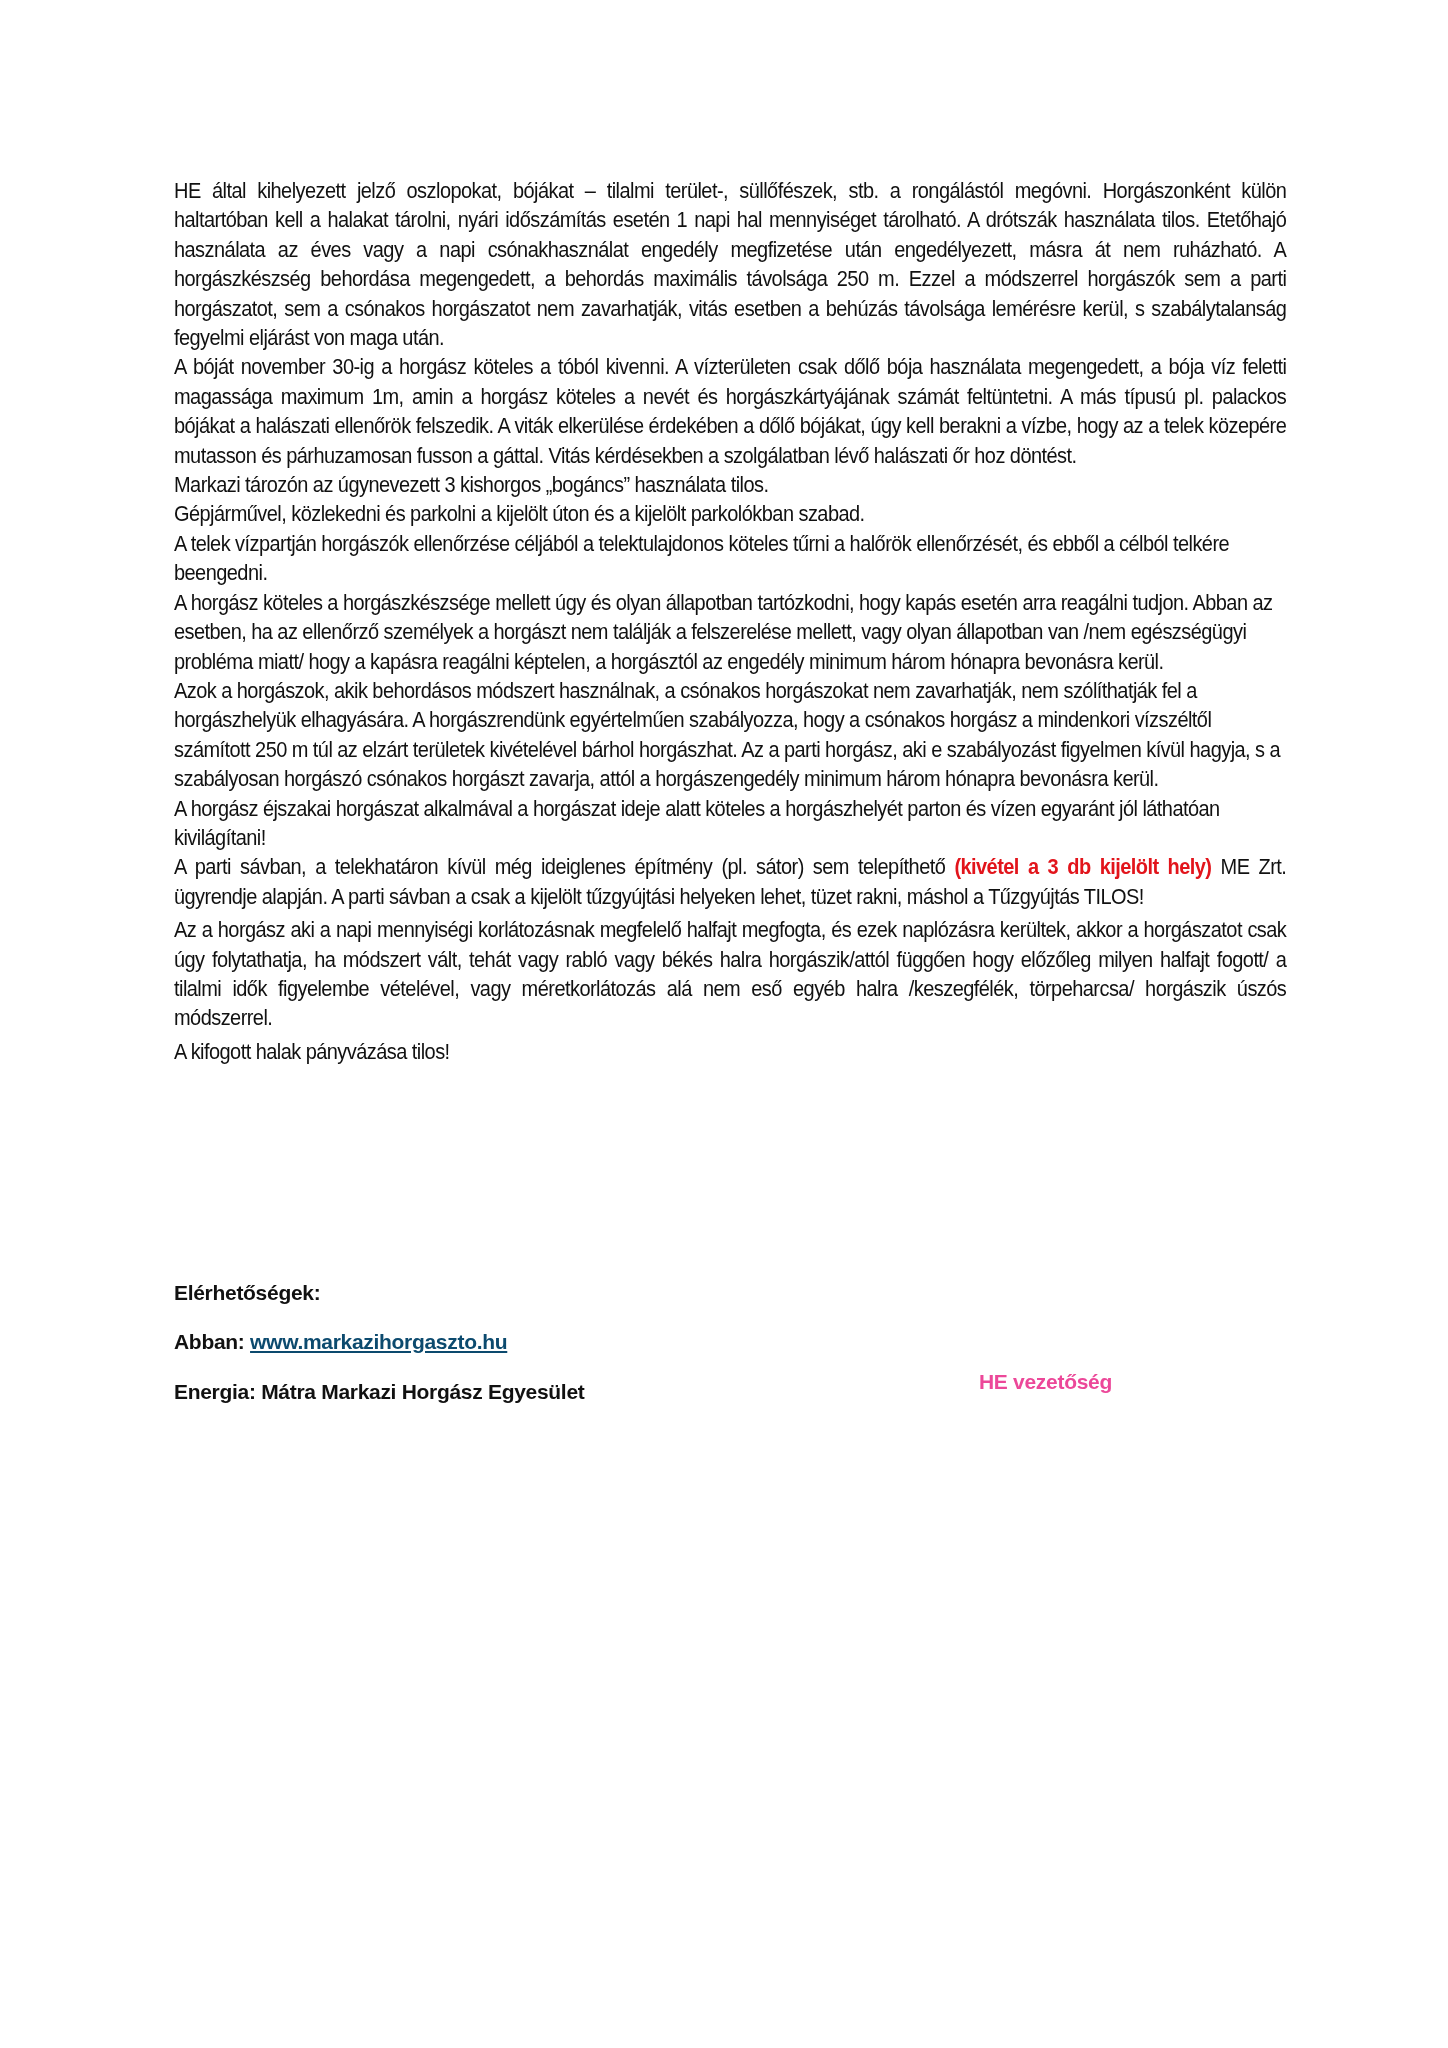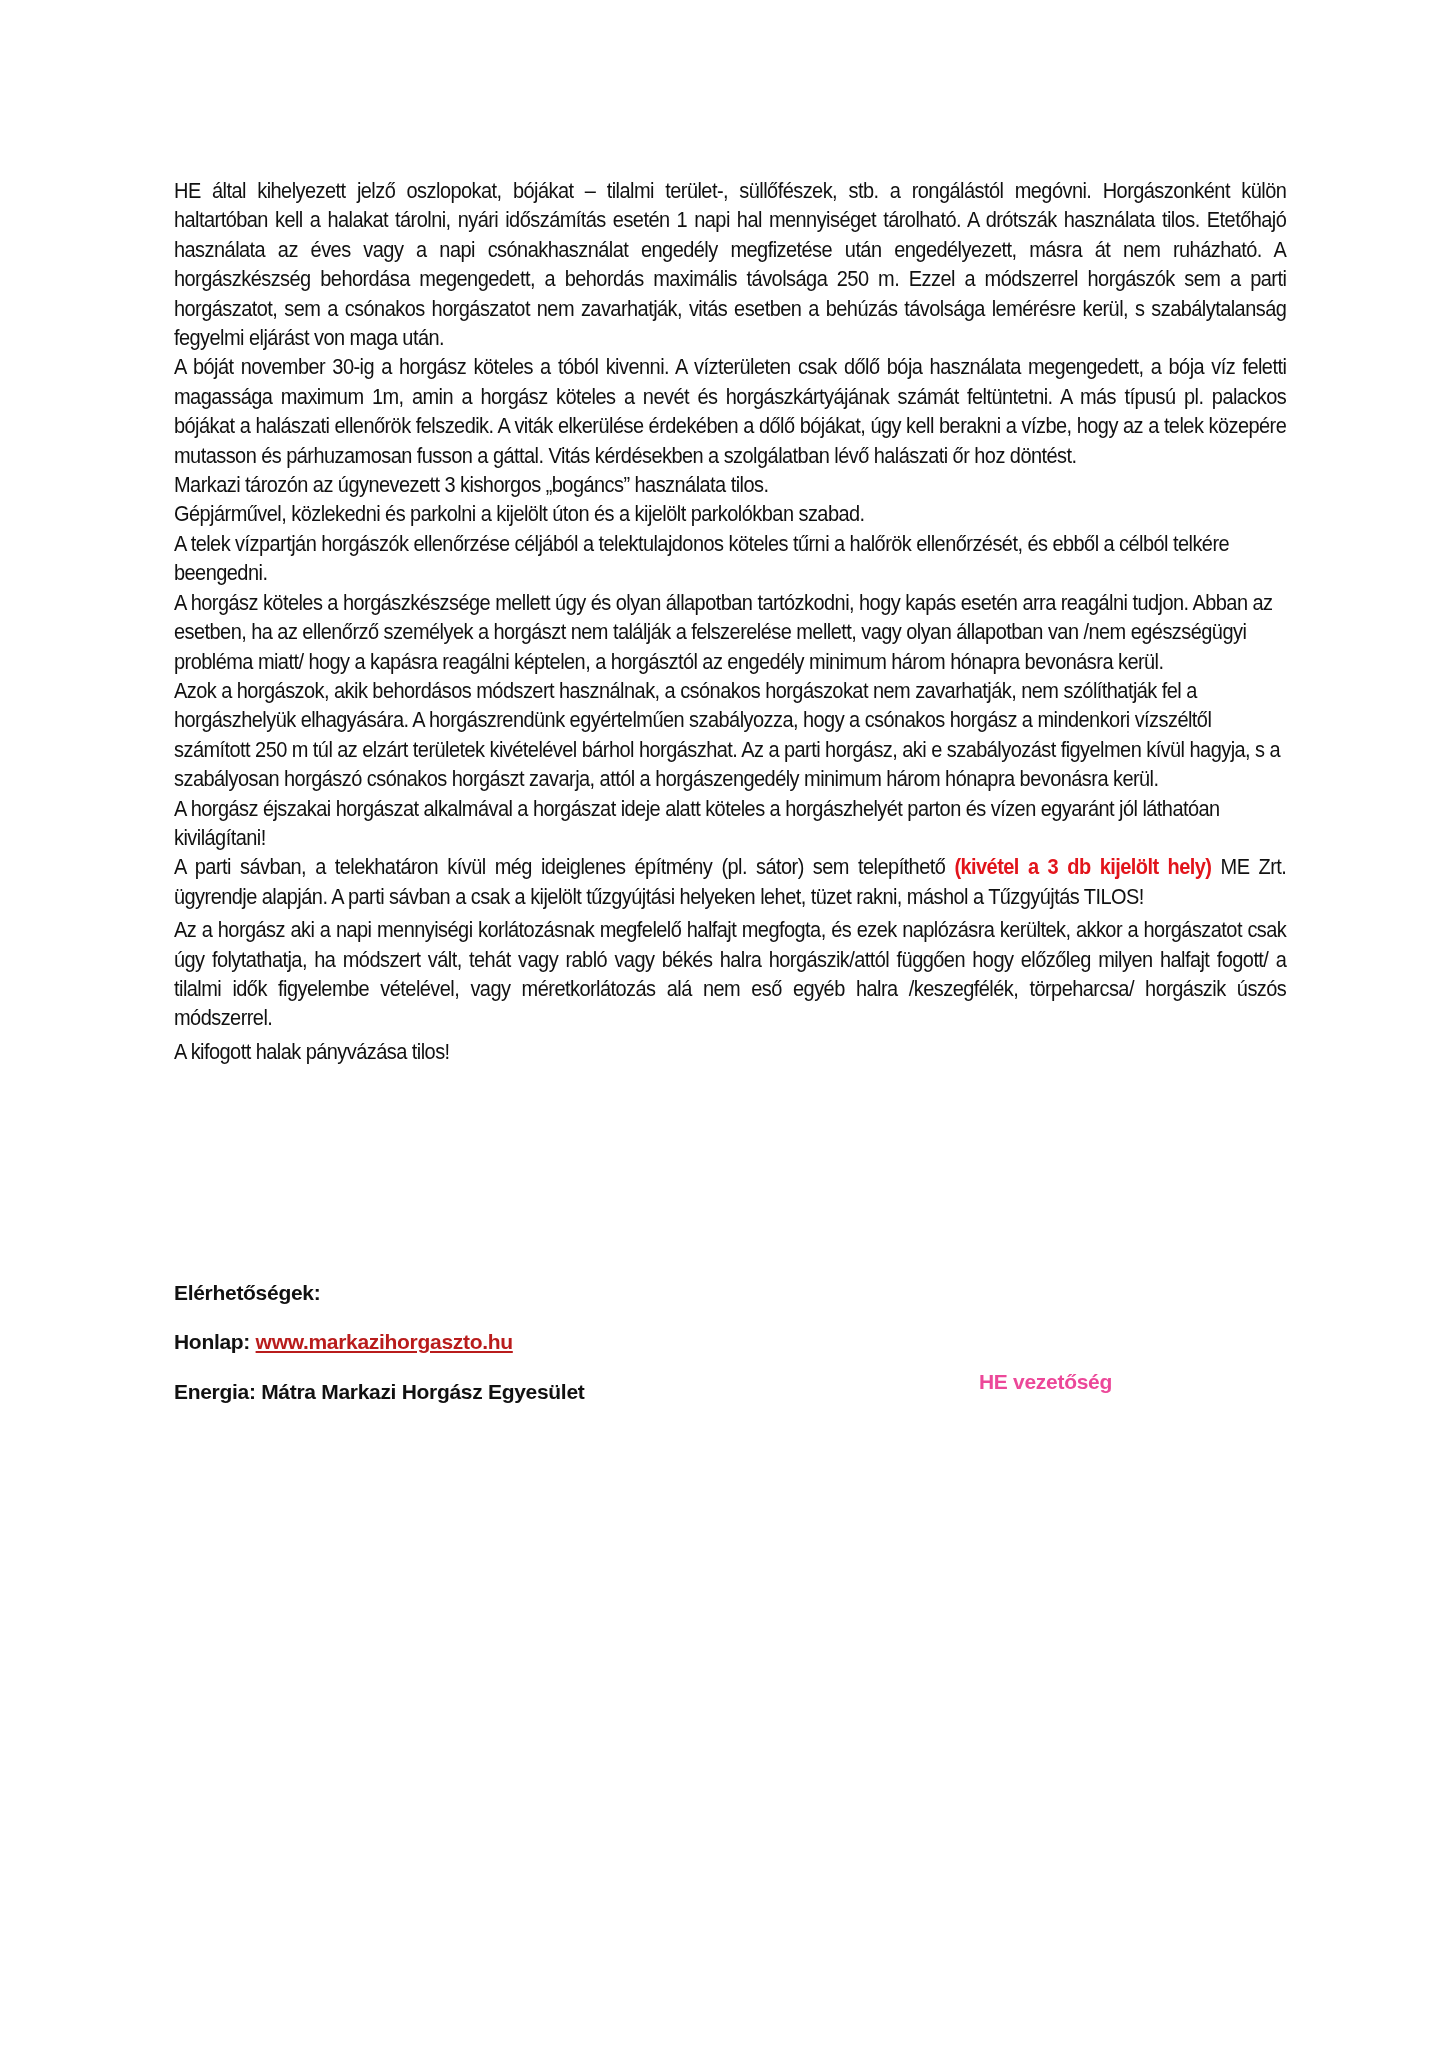--- a/index.html
+++ b/index.html
@@ -16,21 +16,21 @@
   .body-text p { margin: 0; text-align: justify; }
   .body-text p.left { text-align: left; }
   .body-text p.gap { margin-top: 4px; }
   .red { color: #e2141b; font-weight: bold; }
   .contacts {
     position: absolute; left: 174px; top: 1280px;
     font-family: "Liberation Sans", sans-serif; font-weight: bold;
     font-size: 21px; color: #111; letter-spacing: -0.3px;
   }
   .contacts .row { position: absolute; left: 0; white-space: nowrap; }
-  .contacts a { color: #b91c1c; text-decoration: underline; }
+  .contacts a { color: #0c4a6e; text-decoration: underline; }
   .signature {
     position: absolute; left: 979px; top: 1369px;
     font-family: "Liberation Sans", sans-serif; font-weight: bold;
     font-size: 21px; color: #ec4899; letter-spacing: -0.3px; white-space: nowrap;
   }
 </style>
 </head>
 <body>
 
 <div class="page">
@@ -44,21 +44,21 @@
     <p class="left">Azok a horgászok, akik behordásos módszert használnak, a csónakos horgászokat nem zavarhatják, nem szólíthatják fel a horgászhelyük elhagyására. A horgászrendünk egyértelműen szabályozza, hogy a csónakos horgász a mindenkori vízszéltől számított 250 m túl az elzárt területek kivételével bárhol horgászhat. Az a parti horgász, aki e szabályozást figyelmen kívül hagyja, s a szabályosan horgászó csónakos horgászt zavarja, attól a horgászengedély minimum három hónapra bevonásra kerül.</p>
     <p class="left">A horgász éjszakai horgászat alkalmával a horgászat ideje alatt köteles a horgászhelyét parton és vízen egyaránt jól láthatóan kivilágítani!</p>
     <p><span>A parti sávban, a telekhatáron kívül még ideiglenes építmény (pl. sátor) sem telepíthető </span><span class="red">(kivétel a 3 db kijelölt hely)</span><span> ME Zrt. ügyrendje alapján. A parti sávban a csak a kijelölt tűzgyújtási helyeken lehet, tüzet rakni, máshol a Tűzgyújtás TILOS!</span></p>
     <p class="gap">Az a horgász aki a napi mennyiségi korlátozásnak megfelelő halfajt megfogta, és ezek naplózásra kerültek, akkor a horgászatot csak úgy folytathatja, ha módszert vált, tehát vagy rabló vagy békés halra horgászik/attól függően hogy előzőleg milyen halfajt fogott/ a tilalmi idők figyelembe vételével, vagy méretkorlátozás alá nem eső egyéb halra /keszegfélék, törpeharcsa/ horgászik úszós módszerrel.</p>
     <p class="left gap">A kifogott halak pányvázása tilos!</p>
   </div>
 
   <div class="contacts">
     <div class="row" style="top:0px;">Elérhetőségek:</div>
     <div class="row" style="top:49px;">
-      <span>Honlap: </span><a href="#">www.markazihorgaszto.hu</a>
+      <span>Abban: </span><a href="#">www.markazihorgaszto.hu</a>
     </div>
     <div class="row" style="top:99px;">
       <span>Energia: </span><span>Mátra Markazi Horgász Egyesület</span>
     </div>
   </div>
 
   <div class="signature">HE vezetőség</div>
 </div>
 
 </body></html>

